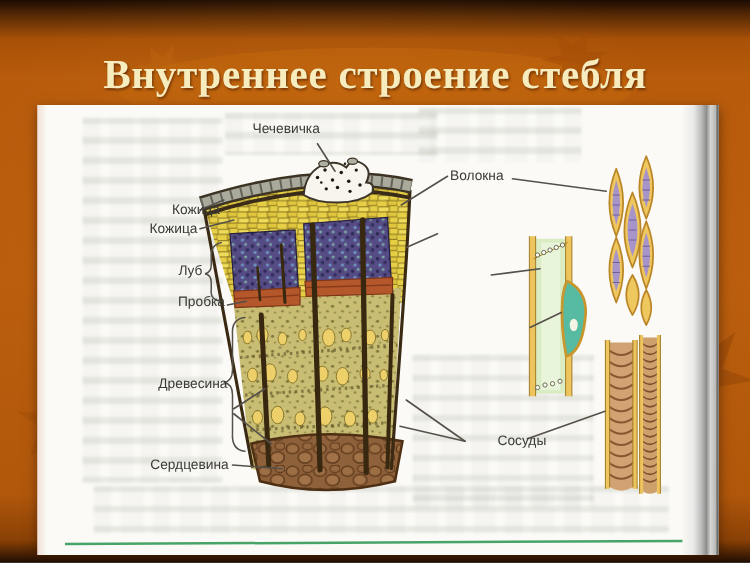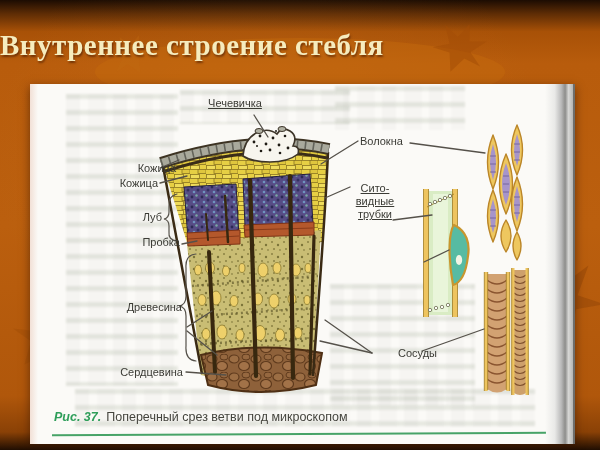--- a/index.html
+++ b/index.html
@@ -2,37 +2,37 @@
 <html><head>
 <meta charset="utf-8">
 <style>
   html,body{margin:0;padding:0;background:#000;}
   .slide{position:relative;width:600px;height:450px;overflow:hidden;
     font-family:"Liberation Sans",sans-serif;
     background:
       radial-gradient(ellipse at 45% 35%, rgba(255,180,80,.10), rgba(0,0,0,0) 60%),
       linear-gradient(180deg,#1c0c02 0%,#5d2c05 3%,#a85107 7%,#b85c0c 14%,#bb5f0e 50%,#b0570b 88%,#8a4106 96%,#200e02 100%);}
   .bg-decor{position:absolute;left:0;top:0;}
-  .title{position:absolute;left:0;right:0;top:30px;margin:0;
-    font-family:"Liberation Serif",serif;font-weight:bold;font-size:29px;line-height:1.1;
+  .title{position:absolute;left:0;right:0;top:30px;margin:12px;text-align:center;
+    font-family:"Liberation Serif",serif;font-weight:bold;font-size:33px;line-height:1.1;
     color:#f6ecbe;letter-spacing:.5px;text-shadow:1px 2px 2px rgba(60,20,0,.55);}
   .panel{position:absolute;left:30px;top:84px;width:545px;height:360px;background:#fbfaf7;
     box-shadow:0 3px 9px rgba(40,15,0,.55);}
   .panel-left-edge{position:absolute;left:0;top:0;bottom:0;width:8px;
     background:linear-gradient(90deg,#f2e0d6,#fbfaf7);}
   .page-edge{position:absolute;right:0;top:0;bottom:0;width:30px;
     background:linear-gradient(90deg,rgba(255,255,255,0) 0,#e9e9e7 35%,#bababa 58%,#8d8d8b 72%,#d6d6d4 84%,#b5b5b3 100%);
     border-right:2px solid #6e6e6c;box-sizing:border-box;}
   .bleed{position:absolute;opacity:.5;filter:blur(1.1px);pointer-events:none;
     background:
       repeating-linear-gradient(90deg, rgba(0,0,0,.05) 0 14px, rgba(0,0,0,0) 14px 22px, rgba(0,0,0,.04) 22px 40px, rgba(0,0,0,0) 40px 47px),
       repeating-linear-gradient(180deg, rgba(120,135,105,.30) 0 5px, rgba(0,0,0,0) 5px 16px);}
   .fig{position:absolute;left:0;top:0;}
   .lbl{position:absolute;font-size:11px;line-height:1.2;color:#3b3b35;}
-  .r{text-align:right;} .c{text-align:center;text-decoration:underline;}
+  .r{text-align:right;} .c{}
   .caption{position:absolute;left:24px;top:326px;width:505px;font-size:12.5px;color:#45453e;}
   .cap-num{color:#2f9e5a;font-weight:bold;font-style:italic;margin-right:5px;}
   .cap-rule{position:absolute;left:22px;top:349px;width:494px;height:2px;background:#47a367;transform:rotate(-.3deg);}
 </style>
 </head>
 <body>
 
 <div class="slide">
 
   <svg class="bg-decor" width="600" height="450">
@@ -287,23 +287,19 @@
     </svg>
 
     <div class="lbl c" style="left:172px;top:13px;width:66px;">Чечевичка</div>
     <div class="lbl r" style="left:88px;top:78px;width:58px;">Кожица</div>
     <div class="lbl r" style="left:70px;top:93px;width:58px;">Кожица</div>
     <div class="lbl r" style="left:100px;top:127px;width:32px;">Луб</div>
     <div class="lbl r" style="left:72px;top:152px;width:78px;">Пробка</div>
     <div class="lbl r" style="left:75px;top:217px;width:77px;">Древесина</div>
     <div class="lbl r" style="left:76px;top:282px;width:77px;">Сердцевина</div>
     <div class="lbl" style="left:330px;top:51px;width:54px;">Волокна</div>
-    <div class="lbl c" style="left:321px;top:98px;width:48px;">Сито-видные трубки</div>
     <div class="lbl" style="left:344px;top:263px;width:50px;margin-left:24px;">Сосуды</div>
 
-    <div class="caption">
-      <span class="cap-num">Рис. 37.</span><span>Поперечный срез ветви под микроскопом</span>
-    </div>
     <div class="cap-rule"></div>
 
     <div class="page-edge"></div>
   </div>
 </div>
 
 </body></html>

